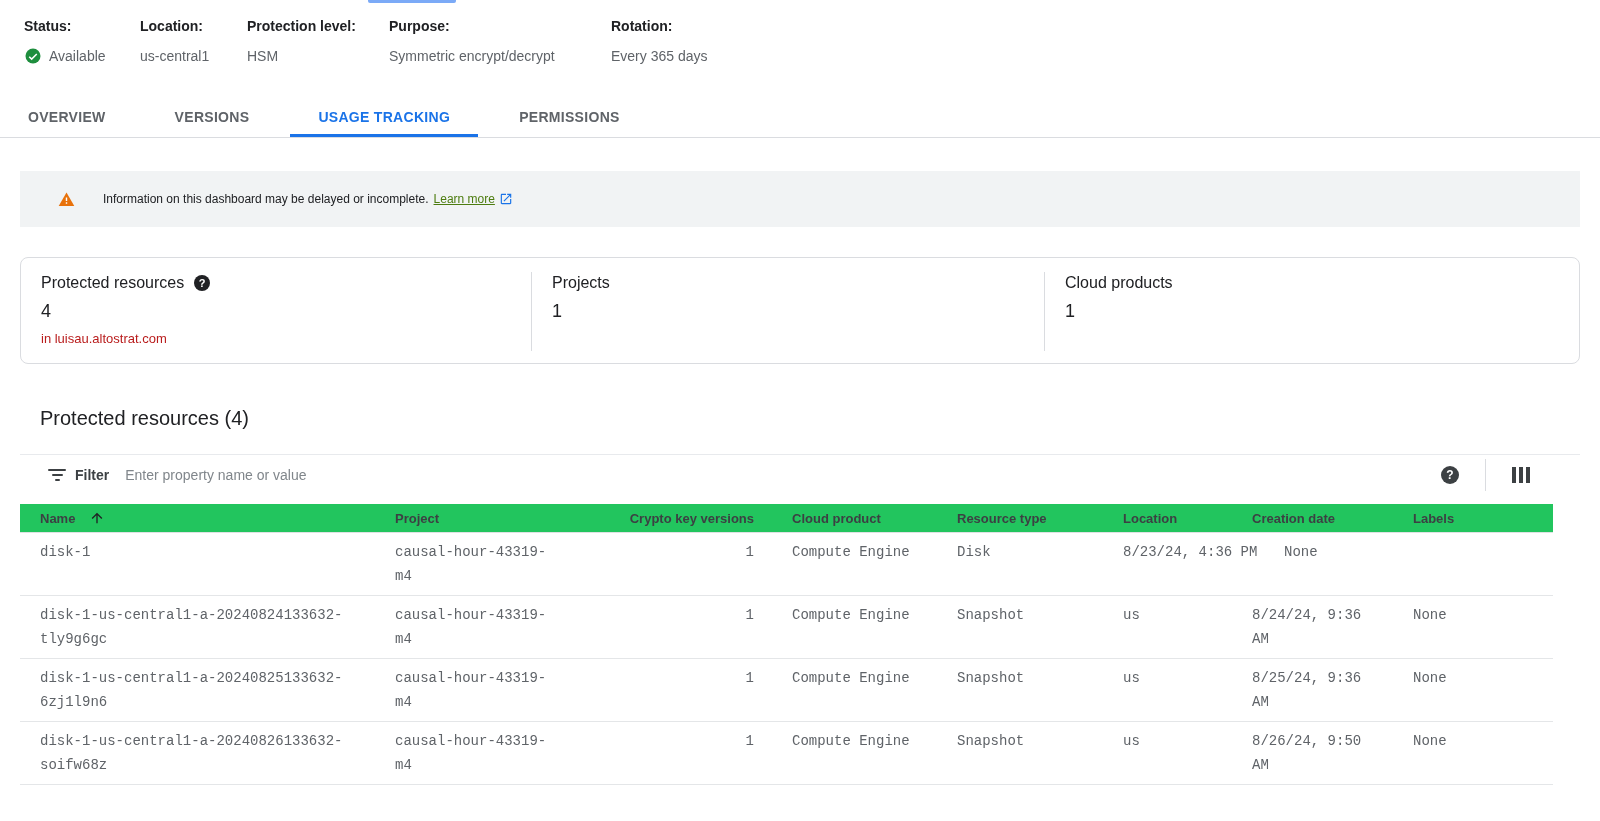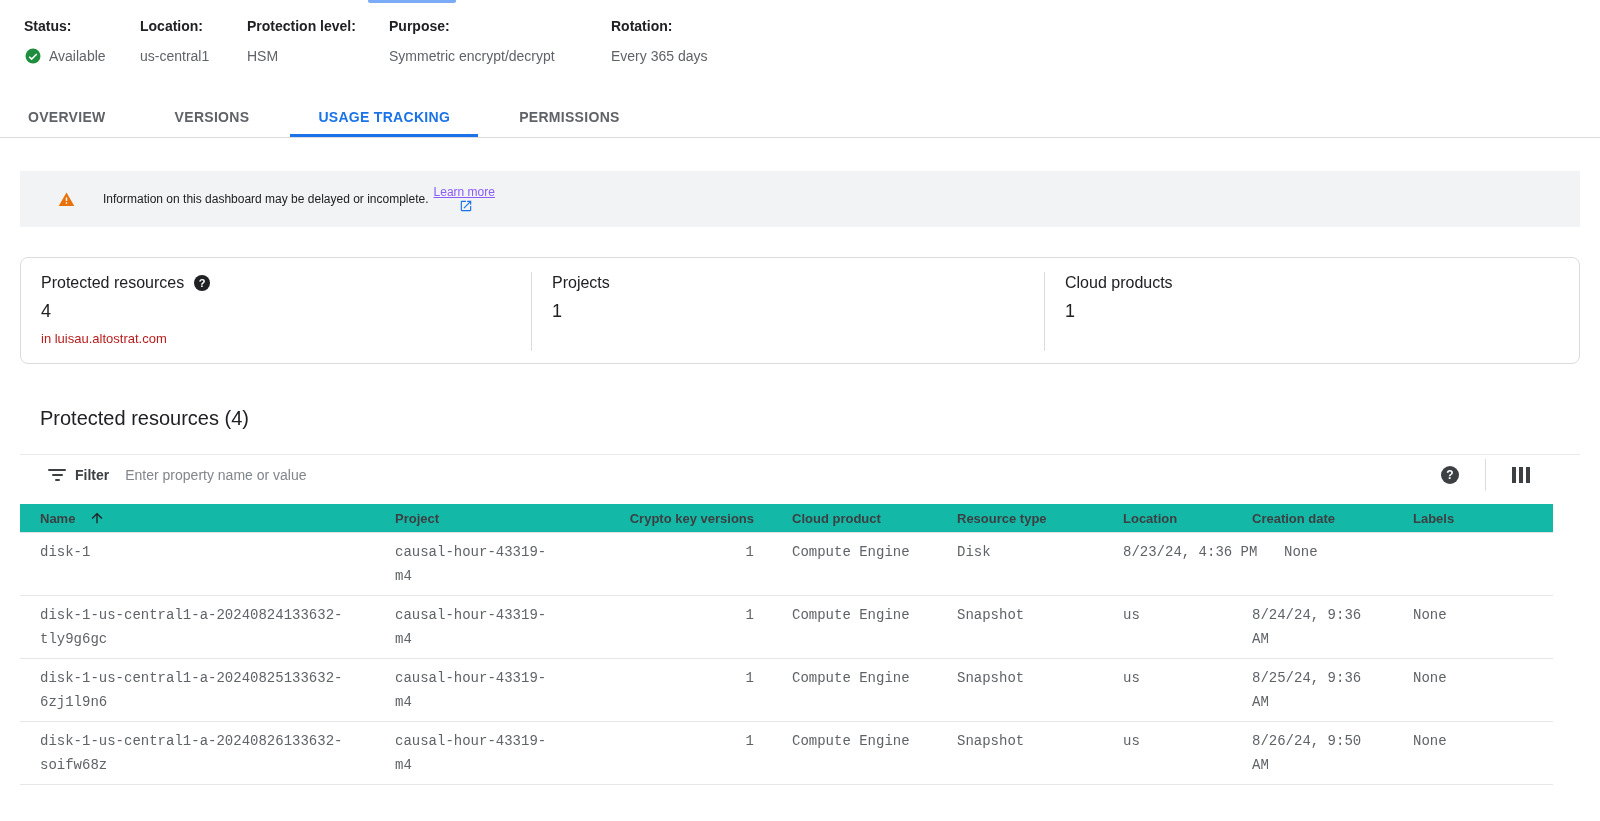--- a/index.html
+++ b/index.html
@@ -21,21 +21,21 @@
   .status-check { width: 18px; height: 18px; margin-right: 7px; flex: none; }
 
   
   .tabs { display: flex; margin-top: 33px; border-bottom: 1px solid #dadce0; gap: 13px; }
   .tab { padding: 0 28px; height: 38px; line-height: 36px; font-size: 14px; font-weight: 700; letter-spacing: .3px; color: #5f6368; cursor: pointer; border-bottom: 3px solid transparent; }
   .tab.active { color: #1a73e8; border-bottom-color: #1a73e8; }
 
   
   .banner { margin: 33px 20px 0 20px; height: 56px; background: #f1f3f4; display: flex; align-items: center; padding-left: 37px; font-size: 12px; color: #202124; }
   .banner .warn-icon { width: 19px; height: 17px; margin-right: 27px; flex: none; }
-  .banner a { color: #8b5cf6; text-decoration: underline; margin-left: 5px; display: inline-flex; align-items: center; flex-direction: column; }
+  .banner a { color: #4d7c0f; text-decoration: underline; margin-left: 5px; display: inline-flex; align-items: center; }
   .banner .ext-icon { width: 14px; height: 14px; margin-left: 4px; }
 
   
   .summary-card { margin: 30px 20px 0 20px; border: 1px solid #dadce0; border-radius: 8px; height: 107px; display: flex; background: #fff; }
   .sc-col { flex: none; padding: 16px 0 0 20px; }
   .sc-col:nth-child(1) { width: 510px; }
   .sc-col:nth-child(3) { width: 512px; }
   .sc-col:nth-child(5) { flex: 1; }
   .sc-divider { width: 1px; background: #dadce0; margin: 14px 0 12px 0; }
   .sc-title-row { display: flex; align-items: center; font-size: 16px; color: #202124; }
@@ -58,21 +58,21 @@
   .filter-input { flex: 1; border: none; outline: none; font-size: 14px; font-family: inherit; color: #202124; background: transparent; }
   .filter-input::placeholder { color: #80868b; }
   .tb-help { width: 18px; height: 18px; border-radius: 50%; background: #3c4043; color: #fff; font-size: 12px; font-weight: 700; display: inline-flex; align-items: center; justify-content: center; cursor: pointer; flex: none; }
   .tb-divider { width: 1px; height: 32px; background: #dadce0; margin: 0 26px; flex: none; }
   .columns-icon { display: flex; gap: 3px; cursor: pointer; flex: none; }
   .columns-icon span { width: 4px; height: 16px; background: #3c4043; display: block; }
 
   
   .resources-table { margin: 10px 20px 0 20px; width: 1533px; font-size: 14px; }
   .t-row { display: flex; padding: 0 20px; border-bottom: 1px solid #e4e6e8; }
-  .t-header { background: #14b8a6; height: 29px; align-items: center; border-bottom: 1px solid #dfe1e3; }
+  .t-header { background: #22c55e; height: 29px; align-items: center; border-bottom: 1px solid #dfe1e3; }
   .t-header .t-cell { font-size: 13px; font-weight: 700; color: #3c4043; white-space: nowrap; }
   .t-data { min-height: 62px; padding-top: 7px; padding-bottom: 7px; align-items: flex-start; }
   .t-data .t-cell { color: #5f6368; line-height: 24px; white-space: pre-line; font-family: Liberation Mono, monospace; }
   .t-cell { padding-right: 12px; }
   .col-name     { width: 355px; }
   .col-project  { width: 230px; }
   .col-versions { width: 129px; text-align: right; padding-right: 0; }
   .col-cloud    { width: 203px; padding-left: 38px; }
   .col-resource { width: 166px; }
   .col-location { width: 129px; }

